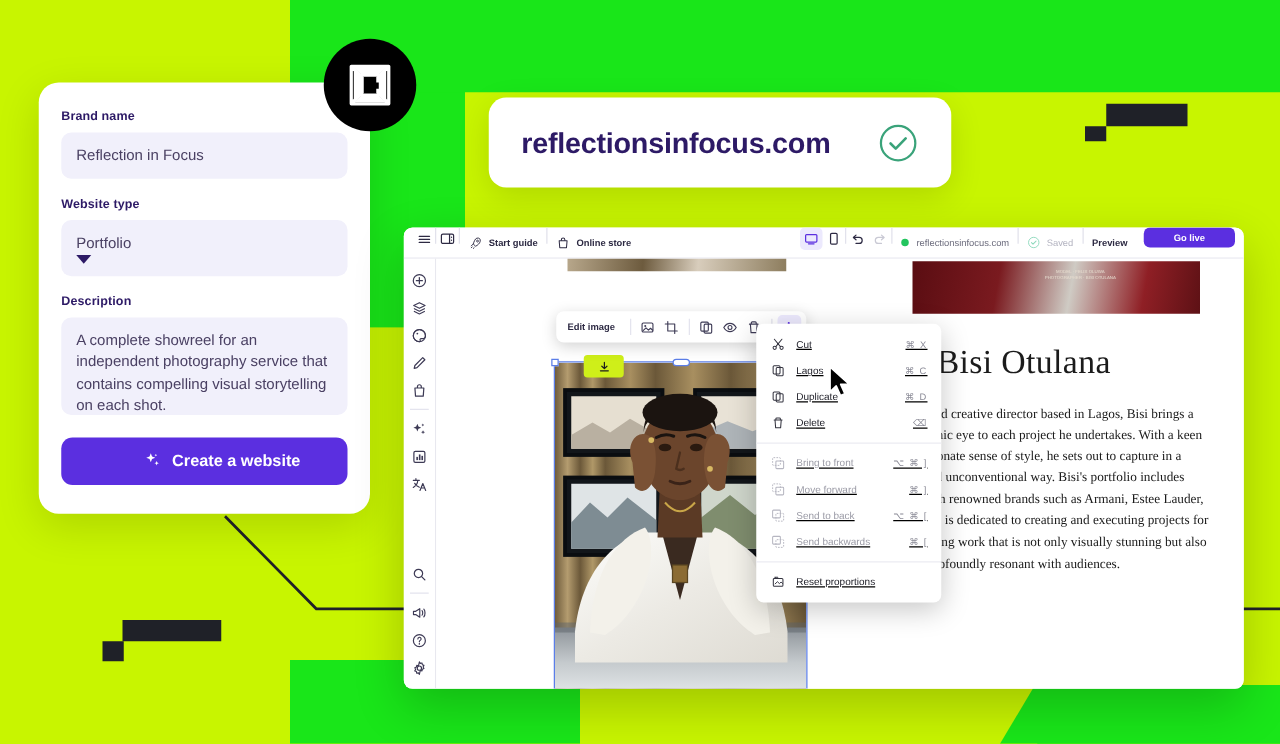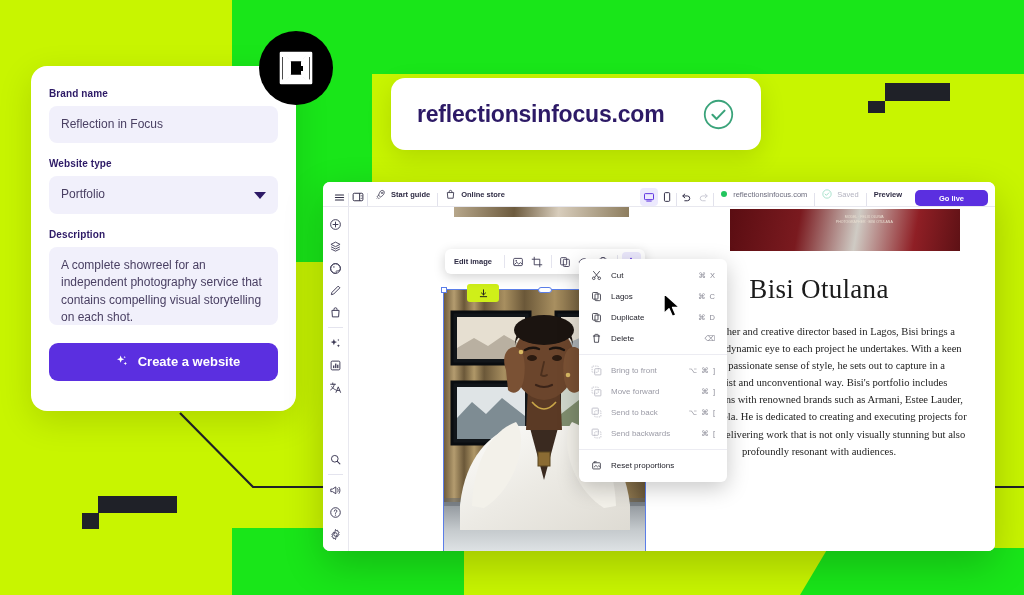--- a/index.html
+++ b/index.html
@@ -23,21 +23,21 @@
     padding:22px 18px 0 18px;
   }
   .field-label {
     font-size:10px; font-weight:700; color:#2d1a66; letter-spacing:.1px;
     margin-bottom:7px;
   }
   .field-box {
     background:#f1f0fb; border-radius:8px; padding:10px 12px;
     font-size:12px; color:#4a4063; line-height:1.45;
   }
-  .field-box.select { display:flex; align-items:center; justify-content:space-between; }
+  .field-box.select { display:flex; justify-content:space-between;flex-direction:column; }
   .caret {
     width:0;height:0;border-left:6px solid transparent;border-right:6px solid transparent;
     border-top:7px solid #2d1a66;
   }
   .gap { height:15px; }
   #create-btn {
     margin-top:18px; width:100%; height:38px; background:#5b2fe0; color:#fff;
     border:none; border-radius:9px; font-size:13px; font-weight:700;
     font-family:"Liberation Sans",sans-serif; cursor:pointer;
     display:flex; align-items:center; justify-content:center; gap:8px;padding-left:28px;
@@ -61,21 +61,21 @@
 
   
   #editor {
     position:absolute; left:323px; top:182px; width:672px; height:369px;
     background:#fff; border-radius:7px; z-index:8; overflow:hidden;
     box-shadow:0 14px 40px rgba(0,0,0,.2);
     display:flex; flex-direction:column;
   }
   #ed-topbar {
     height:25px; flex:0 0 25px; border-bottom:1px solid #e8e8ef;
-    display:flex; align-items:flex-end; padding:0 7px; gap:0; background:#fff;
+    display:flex; align-items:flex-start; padding:0 7px; gap:0; background:#fff;
   }
   .tb-item {
     display:flex; align-items:center; gap:5px; font-size:7.5px; color:#2d2a43;
     padding:0 7px; height:100%; cursor:pointer; white-space:nowrap; font-weight:600;
   }
   .tb-sep { width:1px; height:13px; background:#e2e2ec; }
   .tb-spacer { flex:1; }
   .tb-icbtn {
     width:18px;height:18px;display:flex;align-items:center;justify-content:center;
     border-radius:4px;cursor:pointer;
@@ -134,23 +134,24 @@
   
   #article {
     position:absolute; left:320px; top:68px; width:300px;
     font-family:"Liberation Serif", serif; text-align:center; color:#1b1b1b;
   }
   #article h1 { font-size:27px; font-weight:400; letter-spacing:.3px; margin-bottom:18px; line-height:1.1; }
   #article p { font-size:10.6px; line-height:1.62; }
 
   
   #ctx {
-    position:absolute; left:579px; top:259px; width:148px; z-index:20;
+    position:absolute; left:605px; top:259px; width:148px; z-index:20;
     background:#fff; border-radius:6px; box-shadow:0 6px 22px rgba(0,0,0,.22);
     padding:6px 0;
+    text-decoration:underline;
   }
   .ctx-row {
     display:flex; align-items:center; height:21px; padding:0 11px; gap:9px;
     font-size:8px; color:#22222b; cursor:pointer;
   }
   .ctx-row.dim { color:#9b9ba6; }
   .ctx-row .cl { flex:1; }
   .ctx-row .ck { font-size:7.5px; color:#8b8b97; letter-spacing:1px; }
   .ctx-div { height:1px;background:#ececf2;margin:5px 0; }
   .ctx-ic { width:12px;height:12px;display:flex;align-items:center;justify-content:center;flex:0 0 12px; }

